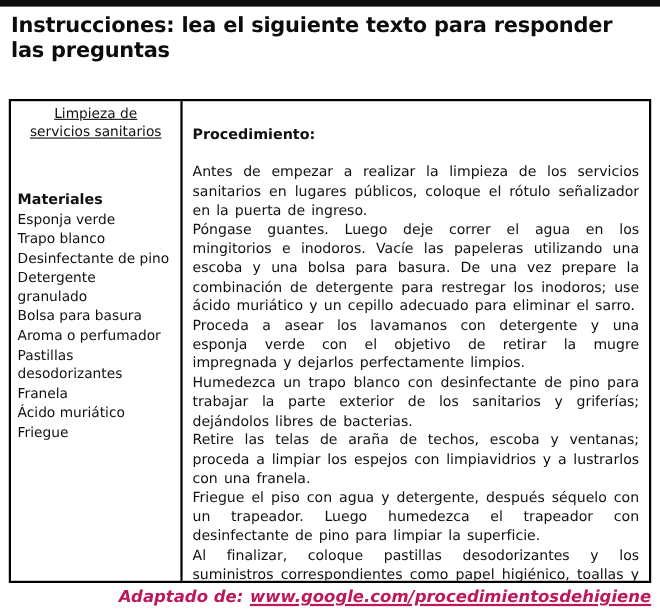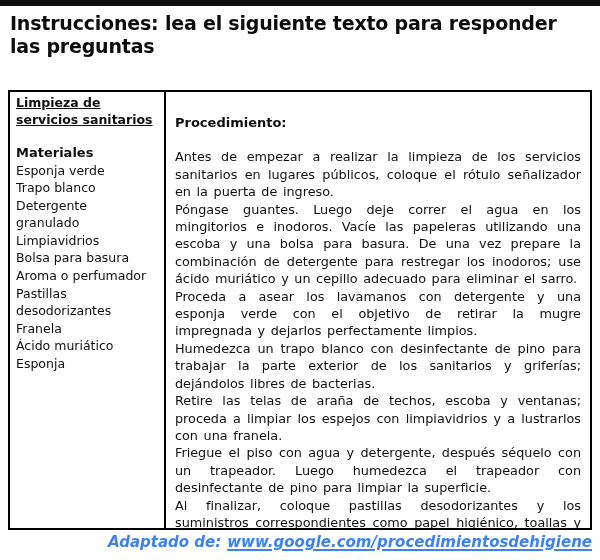--- a/index.html
+++ b/index.html
@@ -42,31 +42,31 @@
     background: #ffffff;
   }
   .cell-left {
     width: 156px;
     border-right: 2px solid #000000;
     box-sizing: border-box;
     padding: 3px 6px 0 6px;
     flex-shrink: 0;
   }
   .left-header {
-    text-align: left;
-    font-weight: bold;
+    text-align: center;
+    font-weight: normal;
     font-size: 12.5px;
     line-height: 16.5px;
   }
   .left-header .hline { text-decoration: underline; }
   .materials-label {
     font-weight: bold;
     font-size: 13px;
     line-height: 17.5px;
-    margin-top: 16px;
+    margin-top: 45px;
   }
   .material-line {
     font-size: 12.5px;
     line-height: 17.6px;
     white-space: nowrap;
   }
   .cell-right {
     flex: 1;
     box-sizing: border-box;
     padding: 3px 9px 0 9px;
@@ -86,21 +86,21 @@
   }
   .doc-footer {
     position: absolute;
     top: 533px;
     left: 0;
     width: 592px;
     text-align: right;
     font-weight: bold;
     font-style: italic;
     font-size: 15px;
-    color: #3b82f6;
+    color: #be185d;
   }
   .doc-footer .source-label { margin-right: 6px; }
   .doc-footer .source-link {
     text-decoration: underline;
     text-decoration-thickness: 2px;
     text-underline-offset: 2px;
   }
 </style>
 </head>
 <body>
@@ -114,30 +114,30 @@
   <div class="doc-table">
 
     <div class="cell-left">
       <div class="left-header">
         <div class="hline">Limpieza de</div>
         <div class="hline">servicios sanitarios</div>
       </div>
       <div class="materials-label">Materiales</div>
       <div class="material-line">Esponja verde</div>
       <div class="material-line">Trapo blanco</div>
+      <div class="material-line">Desinfectante de pino</div>
       <div class="material-line">Detergente</div>
       <div class="material-line">granulado</div>
-      <div class="material-line">Limpiavidrios</div>
       <div class="material-line">Bolsa para basura</div>
       <div class="material-line">Aroma o perfumador</div>
       <div class="material-line">Pastillas</div>
       <div class="material-line">desodorizantes</div>
       <div class="material-line">Franela</div>
       <div class="material-line">Ácido muriático</div>
-      <div class="material-line">Esponja</div>
+      <div class="material-line">Friegue</div>
     </div>
 
     <div class="cell-right">
       <div class="procedure-header">Procedimiento:</div>
       <div class="procedure-paragraph">Antes de empezar a realizar la limpieza de los servicios sanitarios en lugares públicos, coloque el rótulo señalizador en la puerta de ingreso.</div>
       <div class="procedure-paragraph">Póngase guantes. Luego deje correr el agua en los mingitorios e inodoros. Vacíe las papeleras utilizando una escoba y una bolsa para basura. De una vez prepare la combinación de detergente para restregar los inodoros; use ácido muriático y un cepillo adecuado para eliminar el sarro.</div>
       <div class="procedure-paragraph">Proceda a asear los lavamanos con detergente y una esponja verde con el objetivo de retirar la mugre impregnada y dejarlos perfectamente limpios.</div>
       <div class="procedure-paragraph">Humedezca un trapo blanco con desinfectante de pino para trabajar la parte exterior de los sanitarios y griferías; dejándolos libres de bacterias.</div>
       <div class="procedure-paragraph">Retire las telas de araña de techos, escoba y ventanas; proceda a limpiar los espejos con limpiavidrios y a lustrarlos con una franela.</div>
       <div class="procedure-paragraph">Friegue el piso con agua y detergente, después séquelo con un trapeador. Luego humedezca el trapeador con desinfectante de pino para limpiar la superficie.</div>

